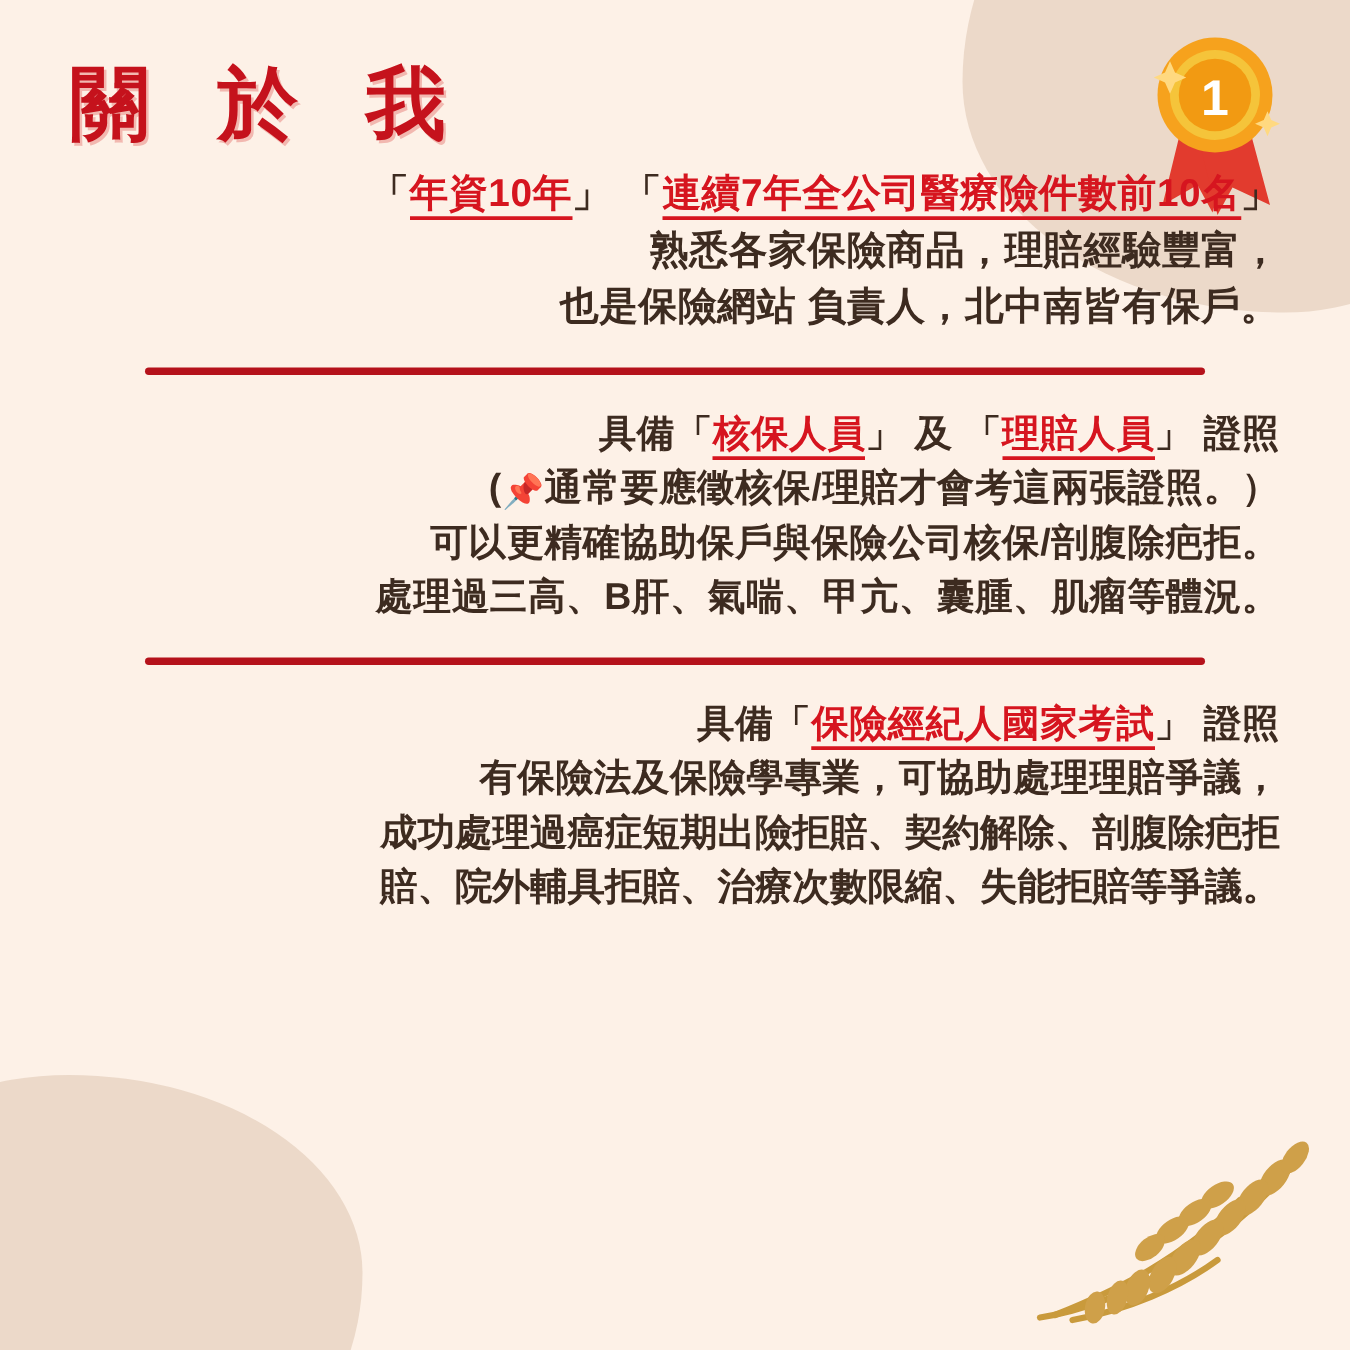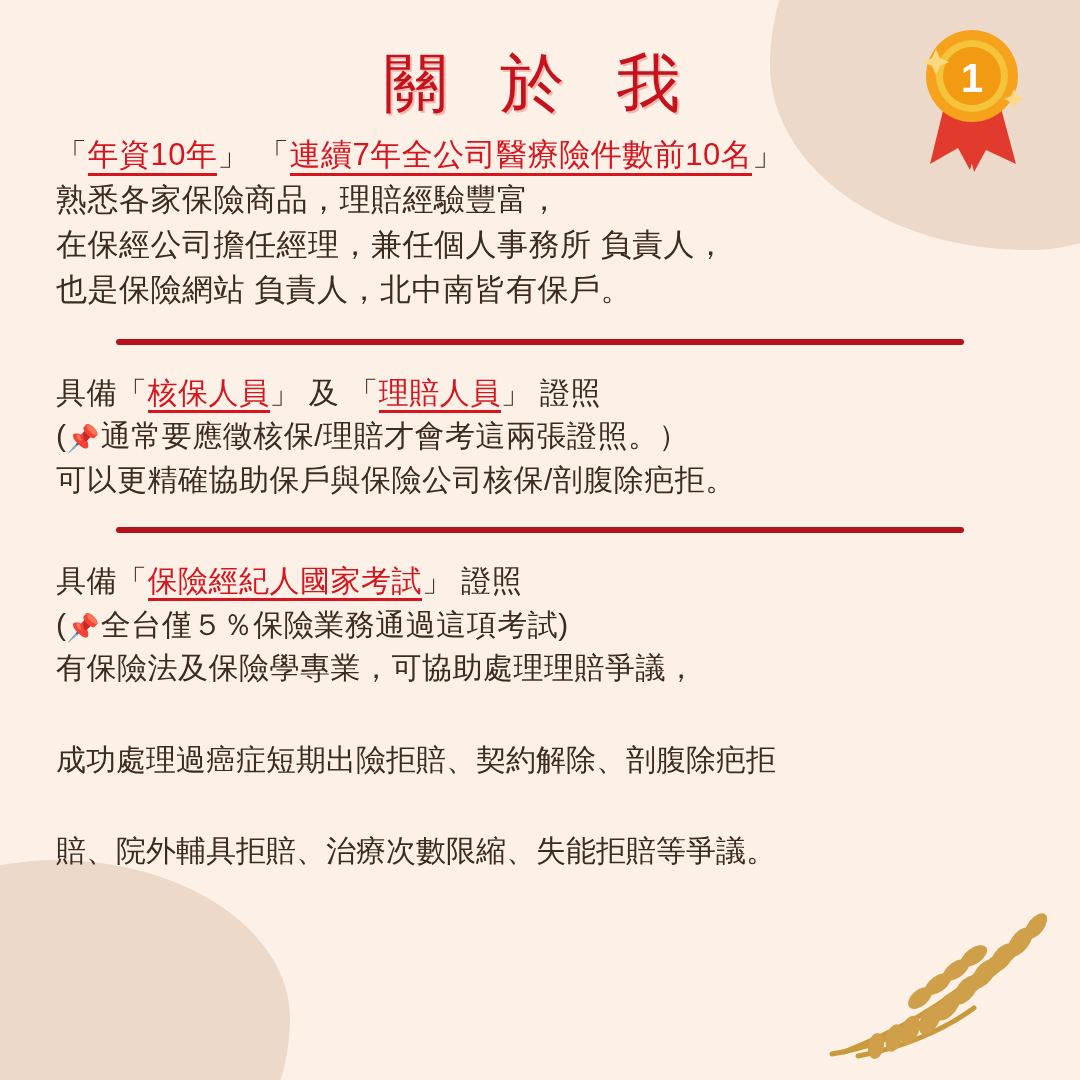--- a/index.html
+++ b/index.html
@@ -60,39 +60,40 @@
   
   .page {
     position: relative;
     z-index: 5;
     padding: 34px 56px 0 56px;
     box-sizing: border-box;
     height: 100%;
   }
 
   .title {
-    text-align: center;
+    text-align: left;
     color: #c5121c;
     font-size: 64px;
-    font-weight: normal;
+    font-weight: bold;
     letter-spacing: 16px;
     margin: 6px 0 6px 0;
     text-shadow: 2px 2px 0 #f2b8b0;
     font-family: "DejaVu Sans", "Liberation Sans", sans-serif;
   }
 
   .block { margin-top: 6px; }
 
   .line {
     font-size: 31px;
     line-height: 1.45;
     color: #3d2b20;
-    font-weight: normal;
+    font-weight: bold;
     white-space: nowrap;
     letter-spacing: 0.5px;
+    text-align: right;
   }
 
   .hl {
     color: #d6151f;
     border-bottom: 3px solid #d6151f;
     padding-bottom: 1px;
   }
 
   .divider {
     height: 6px;
@@ -103,21 +104,21 @@
 
   .pin {
     display: inline-block;
     transform: translateY(2px);
     font-size: 27px;
     color: #d6151f;
   }
 
   .section-b .line { font-size: 30px; }
   .section-c .line { font-size: 30px; }
-  .section-c .wrap-line { letter-spacing: 0px; margin-top: 48px; }
+  .section-c .wrap-line { letter-spacing: 0px; }
 </style>
 </head>
 <body>
 
 <div class="blob-top-right"></div>
 <div class="blob-bottom-left"></div>
 
 <div class="medal">
   <svg viewBox="0 0 120 150" width="120" height="150">
     <path d="M38 58 L18 140 L46 124 L58 146 L74 92 Z" fill="#e23b2e"></path>
@@ -159,43 +160,40 @@
 
 <div class="page">
 
   <h1 class="title">關 於 我</h1>
 
   <div class="block">
     <div class="line">
       <span>「</span><span class="hl">年資10年</span><span>」 「</span><span class="hl">連續7年全公司醫療險件數前10名</span><span>」</span>
     </div>
     <div class="line">熟悉各家保險商品，理賠經驗豐富，</div>
-    <div class="line">在保經公司擔任經理，兼任個人事務所 負責人，</div>
     <div class="line">也是保險網站 負責人，北中南皆有保戶。</div>
   </div>
 
   <div class="divider"></div>
 
   <div class="block section-b">
     <div class="line">
       <span>具備「</span><span class="hl">核保人員</span><span>」 及 「</span><span class="hl">理賠人員</span><span>」 證照</span>
     </div>
     <div class="line">
       <span>(</span><span class="pin">📌</span><span>通常要應徵核保/理賠才會考這兩張證照。）</span>
     </div>
     <div class="line">可以更精確協助保戶與保險公司核保/剖腹除疤拒。</div>
+    <div class="line">處理過三高、B肝、氣喘、甲亢、囊腫、肌瘤等體況。</div>
   </div>
 
   <div class="divider"></div>
 
   <div class="block section-c">
     <div class="line">
       <span>具備「</span><span class="hl">保險經紀人國家考試</span><span>」 證照</span>
-    </div>
-    <div class="line">
-      <span>(</span><span class="pin">📌</span><span>全台僅５％保險業務通過這項考試)</span>
     </div>
     <div class="line">有保險法及保險學專業，可協助處理理賠爭議，</div>
     <div class="line wrap-line">成功處理過癌症短期出險拒賠、契約解除、剖腹除疤拒</div>
     <div class="line wrap-line">賠、院外輔具拒賠、治療次數限縮、失能拒賠等爭議。</div>
   </div>
 
 </div>
 
 </body></html>

